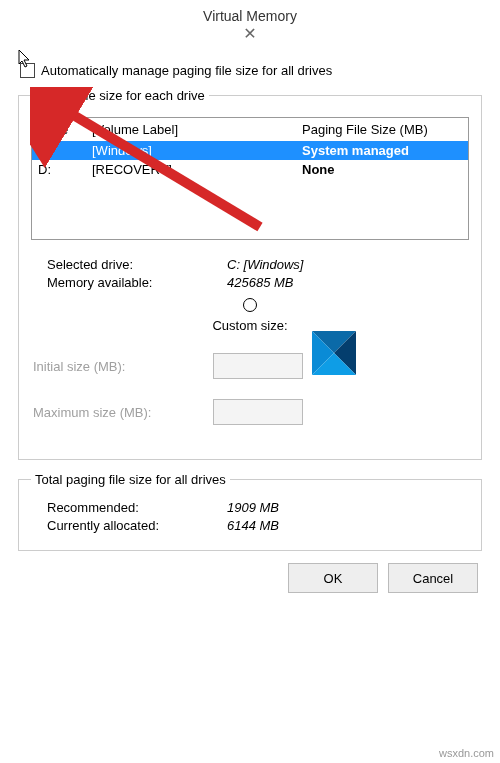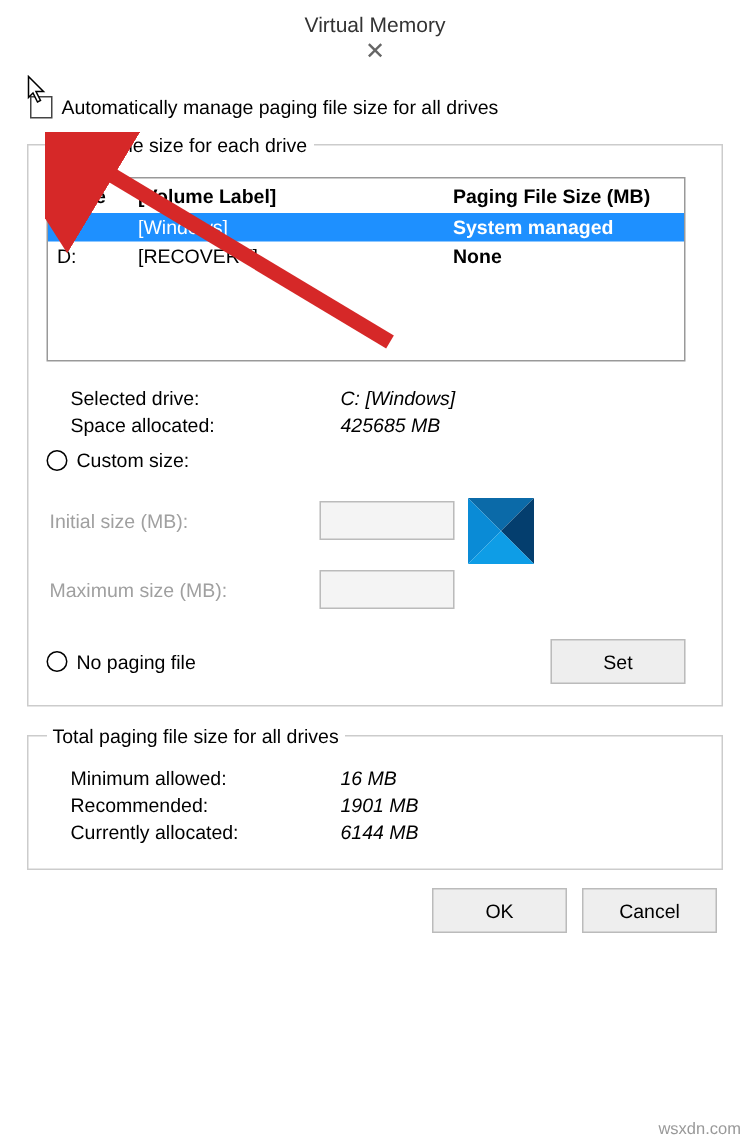--- a/index.html
+++ b/index.html
@@ -31,36 +31,35 @@
     }
     .checkbox {
       width: 15px; height: 15px;
       border: 1px solid #444;
       background: #fff;
       flex-shrink: 0;
     }
 
     fieldset {
       border: 1px solid #ccc;
-      padding: 10px 24px 14px 12px;
+      padding: 10px 12px 14px 12px;
       margin-bottom: 12px;
     }
     legend { font-size: 13px; padding: 0 4px; color: #000; }
 
     .drive-list {
       border: 1px solid #999;
       background: #fff;
       margin-top: 4px;
       width: 100%;
     }
     .drive-header {
       display: flex;
       padding: 4px 6px;
       font-size: 13px;
-      font-weight: bold;
     }
     .drive-header .col-drive { width: 54px; }
     .drive-header .col-label { width: 210px; }
     .drive-header .col-size { flex: 1; }
     .drive-rows .row {
       display: flex;
       padding: 2px 6px;
       font-size: 13px;
     }
     .row.selected { background: #1e90ff; color: #fff; }
@@ -71,20 +70,21 @@
 
     .info-row { display: flex; margin: 3px 16px; }
     .info-row .k { width: 180px; }
     .info-row .v { flex: 1; font-style: italic; }
 
     .radio-row {
       display: flex;
       align-items: center;
       gap: 6px;
       margin: 8px 0;
+      flex-direction: column;
     }
     .radio {
       width: 14px; height: 14px;
       border: 1px solid #000;
       border-radius: 50%;
       background: #fff;
       display: flex;
       align-items: center;
       justify-content: center;
       flex-shrink: 0;
@@ -208,59 +208,48 @@
       </div>
     </div>
 
     <div style="height:14px"></div>
 
     <div class="info-row">
       <span class="k">Selected drive:</span>
       <span class="v">C:  [Windows]</span>
     </div>
     <div class="info-row">
-      <span class="k">Space allocated:</span>
+      <span class="k">Memory available:</span>
       <span class="v">425685 MB</span>
     </div>
 
     <div class="radio-row">
       <span class="radio"></span>
       <span>Custom size:</span>
     </div>
 
     <div class="size-inputs">
       <div class="size-row">
         <span class="lbl">Initial size (MB):</span>
         <span class="fld"></span>
       </div>
       <div class="size-row">
         <span class="lbl">Maximum size (MB):</span>
         <span class="fld"></span>
       </div>
     </div>
 
 
-    <div class="set-row">
-      <div class="radio-row" style="margin:0">
-        <span class="radio"></span>
-        <span>No paging file</span>
-      </div>
-      <span class="btn">Set</span>
-    </div>
   </fieldset>
 
   <fieldset>
     <legend>Total paging file size for all drives</legend>
     <div class="info-row">
-      <span class="k">Minimum allowed:</span>
-      <span class="v">16 MB</span>
-    </div>
-    <div class="info-row">
       <span class="k">Recommended:</span>
-      <span class="v">1901 MB</span>
+      <span class="v">1909 MB</span>
     </div>
     <div class="info-row">
       <span class="k">Currently allocated:</span>
       <span class="v">6144 MB</span>
     </div>
   </fieldset>
 
   <div class="buttons-row">
     <span class="btn">OK</span>
     <span class="btn">Cancel</span>

